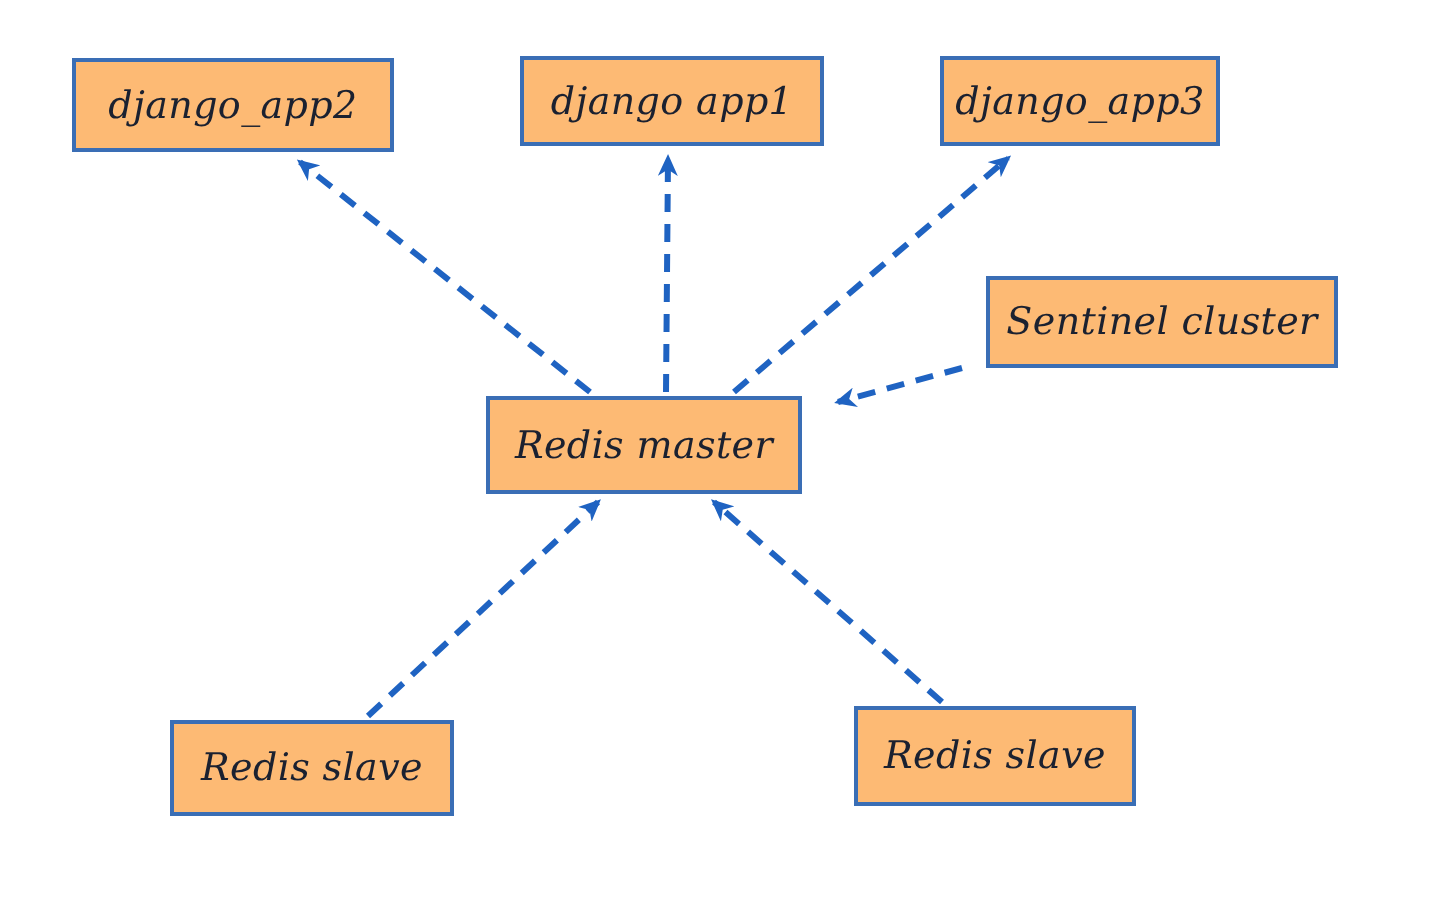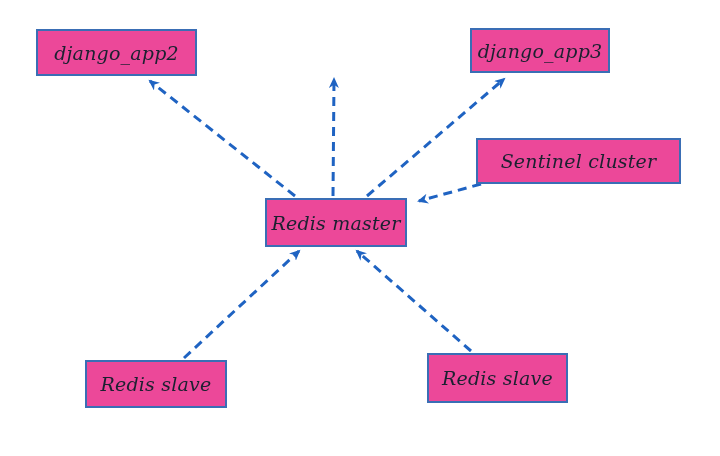--- a/index.html
+++ b/index.html
@@ -4,21 +4,21 @@
 <style>
   html,body{margin:0;padding:0;}
   body{
     width:720px;height:456px;background:#ffffff;position:relative;overflow:hidden;
     font-family:"DejaVu Serif","Liberation Serif",serif;
   }
   .canvas{position:absolute;left:0;top:0;width:720px;height:456px;}
   svg.edges{position:absolute;left:0;top:0;width:720px;height:456px;pointer-events:none;}
   .node{
     position:absolute;
-    background:#ec4899;
+    background:#fdba74;
     border:2px solid #3a6eb5;
     display:flex;align-items:center;justify-content:center;
     box-sizing:border-box;
     text-align:right;
   }
   .node span{
     font-style:italic;
     font-size:19px;
     color:#1b2130;
     letter-spacing:0.2px;
@@ -47,30 +47,33 @@
     <line class="edge-line" x1="367" y1="196" x2="504" y2="79" marker-end="url(#arrowhead)"></line>
     <line class="edge-line" x1="481" y1="184" x2="419" y2="201" marker-end="url(#arrowhead)"></line>
     <line class="edge-line" x1="184" y1="358" x2="299" y2="251" marker-end="url(#arrowhead)"></line>
     <line class="edge-line" x1="471" y1="351" x2="357" y2="251" marker-end="url(#arrowhead)"></line>
   </svg>
 
   <div class="node" style="left:36px;top:29px;width:161px;height:47px">
     <span>django_app2</span>
   </div>
 
+  <div class="node" style="left:260px;top:28px;width:152px;height:45px">
+    <span>django app1</span>
+  </div>
 
   <div class="node" style="left:470px;top:28px;width:140px;height:45px">
     <span>django_app3</span>
   </div>
 
-  <div class="node" style="left:476px;top:138px;width:205px;height:46px">
+  <div class="node" style="left:493px;top:138px;width:176px;height:46px">
     <span>Sentinel cluster</span>
   </div>
 
-  <div class="node" style="left:265px;top:198px;width:142px;height:49px">
+  <div class="node" style="left:243px;top:198px;width:158px;height:49px">
     <span>Redis master</span>
   </div>
 
   <div class="node" style="left:85px;top:360px;width:142px;height:48px">
     <span>Redis slave</span>
   </div>
 
   <div class="node" style="left:427px;top:353px;width:141px;height:50px">
     <span>Redis slave</span>
   </div>

